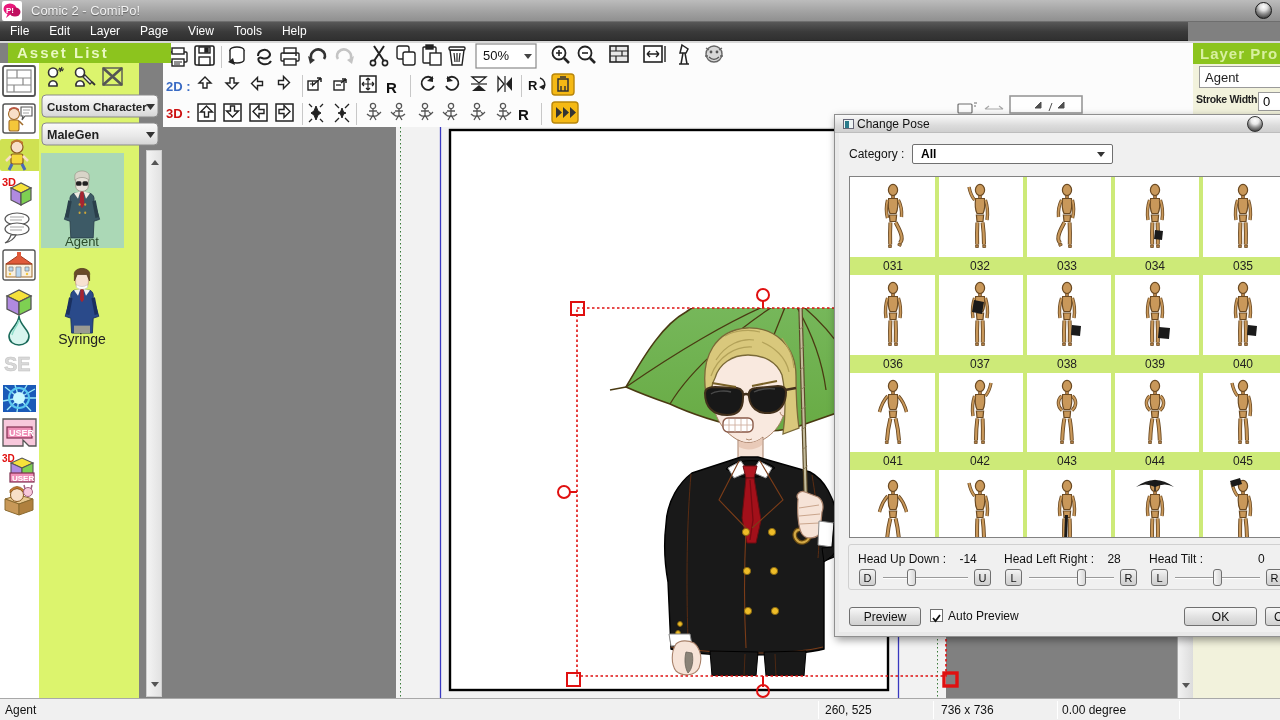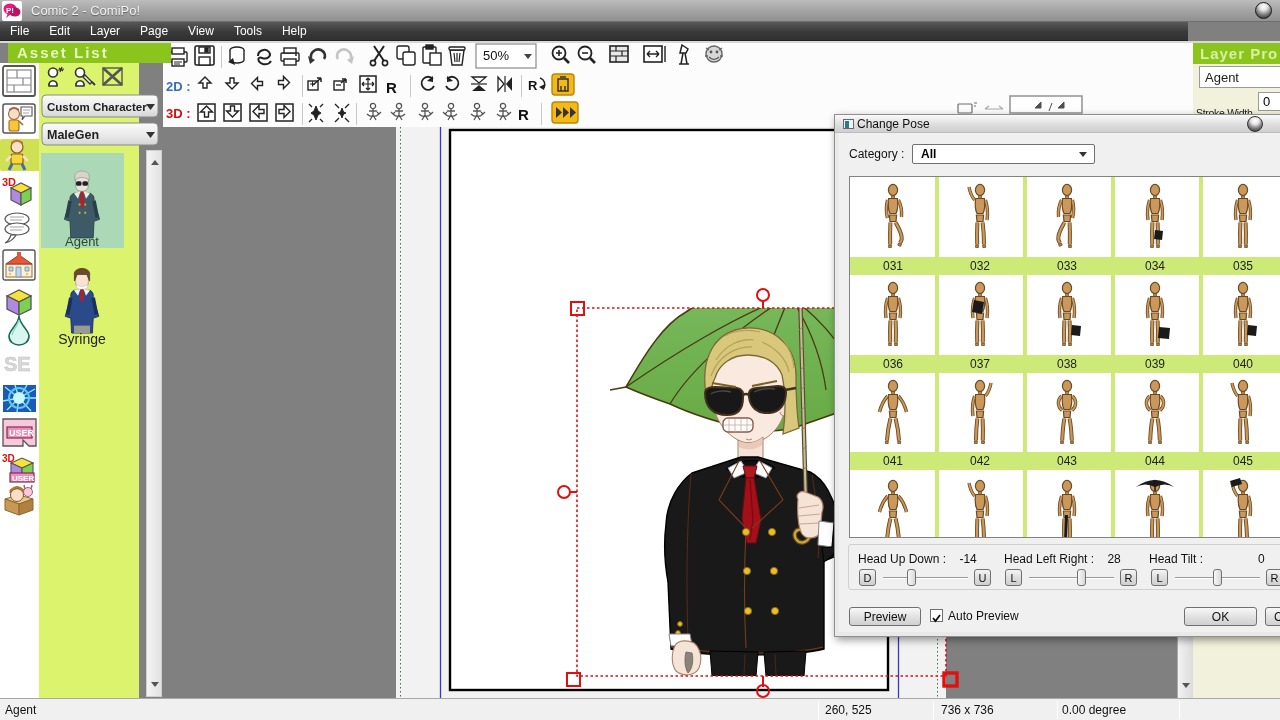--- a/index.html
+++ b/index.html
@@ -43,36 +43,36 @@
 #canvas { left:163px; top:127px; width:1014px; height:571px; }
 
 
 #vscroll { left:1177px; top:127px; width:16px; height:571px; background:linear-gradient(90deg,#f2f2f2,#dcdcdc); border-left:1px solid #aaa; }
 
 
 #layerpanel { left:1193px; top:43px; width:87px; height:655px; background:#f2f2dc; }
 #layerhdr { position:absolute; left:0; top:0; width:87px; height:21px; background:#8cc41e;
   color:#d8f0a0; font-weight:bold; font-size:15px; letter-spacing:1px; padding:2px 0 0 7px; }
 #agentinput { position:absolute; left:6px; top:23px; width:85px; height:22px; background:#fff; border:1px solid #9a9a9a; font-size:13px; color:#222; padding:3px 0 0 5px; }
-#strokelbl { position:absolute; left:3px; top:64px; font-size:10.5px; font-weight:normal; color:#222; letter-spacing:-0.3px; }
+#strokelbl { position:absolute; left:3px; top:50px; font-size:10.5px; font-weight:bold; color:#222; letter-spacing:-0.3px; }
 #strokeinput { position:absolute; left:65px; top:49px; width:24px; height:19px; background:#fff; border:1px solid #9a9a9a; font-size:13px; padding:1px 0 0 4px; }
 
 
 #dialog { left:834px; top:114px; width:460px; height:523px; background:#f0f0f0;
   border:1px solid #8f8f8f; box-shadow:2px 3px 8px rgba(0,0,0,.4), inset 0 0 0 4px #e9e9e9; }
 #dlgtitle { position:absolute; left:0; top:0; width:100%; height:18px;
   background:linear-gradient(#fafafa,#dcdcdc 60%,#cfcfcf); border-bottom:1px solid #bdbdbd;
   font-size:12px; color:#111; }
 #dlgtitle .txt { position:absolute; left:22px; top:2px; }
 #dlgico { position:absolute; left:8px; top:4px; width:11px; height:10px; background:#eef4f4; border:1px solid #667; }
 #dlgico div { position:absolute; left:1px; top:1px; width:4px; height:7px; background:#2a7a8a; }
 #dlgball { position:absolute; left:412px; top:1px; width:16px; height:16px; border-radius:50%;
   background:radial-gradient(circle at 50% 25%, #ffffff 0%, #e8e8e8 30%, #8a8a8a 58%, #2a2a2a 95%); border:1px solid #333; }
 #catlbl { position:absolute; left:14px; top:32px; font-size:12px; color:#111; }
-#catcombo { position:absolute; left:77px; top:29px; width:183px; height:20px; background:#fff;
+#catcombo { position:absolute; left:77px; top:29px; width:201px; height:20px; background:#fff;
   border:1px solid #707070; border-radius:2px; font-size:12px; font-weight:bold; padding:2px 12px 0 8px; }
 #grid { position:absolute; left:14px; top:61px; width:446px; height:362px; background:#fff;
   border:1px solid #828282; border-right:none; overflow:hidden; }
 
 #slgroup { position:absolute; left:13px; top:429px; width:450px; height:46px; border:1px solid #d0d0d0; border-radius:3px; background:#f0f0f0; }
 .sllbl { position:absolute; font-size:12px; color:#111; }
 .slbtn { position:absolute; top:24px; width:17px; height:17px; border:1px solid #707070; border-radius:3px;
   background:linear-gradient(#f4f4f4,#dedede 50%,#cfcfcf); font-size:11px; text-align:center; padding-top:2px; color:#111; }
 .sltrack { position:absolute; top:32px; height:2px; background:#9a9a9a; border-bottom:1px solid #fff; }
 .slthumb { position:absolute; top:24px; width:9px; height:17px; border:1px solid #707070; border-radius:3px;

